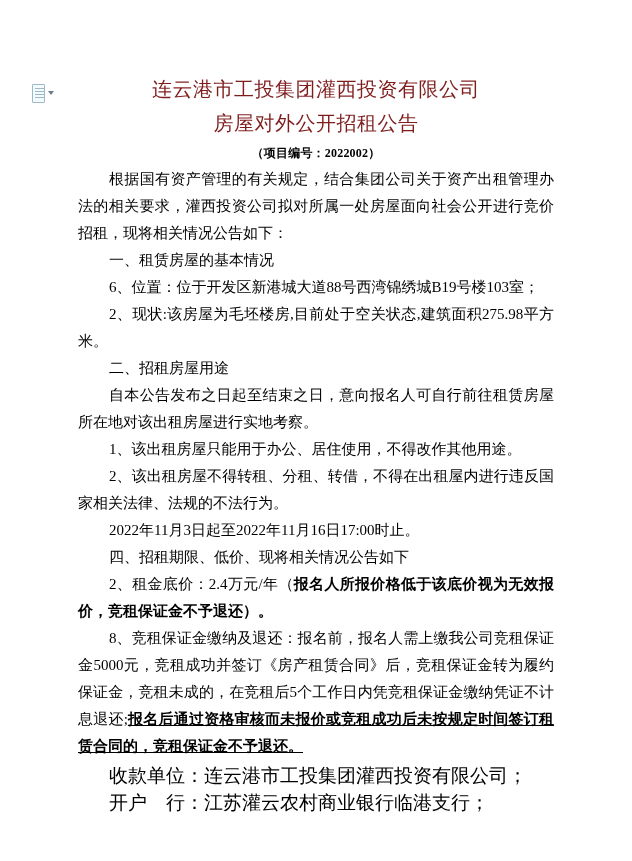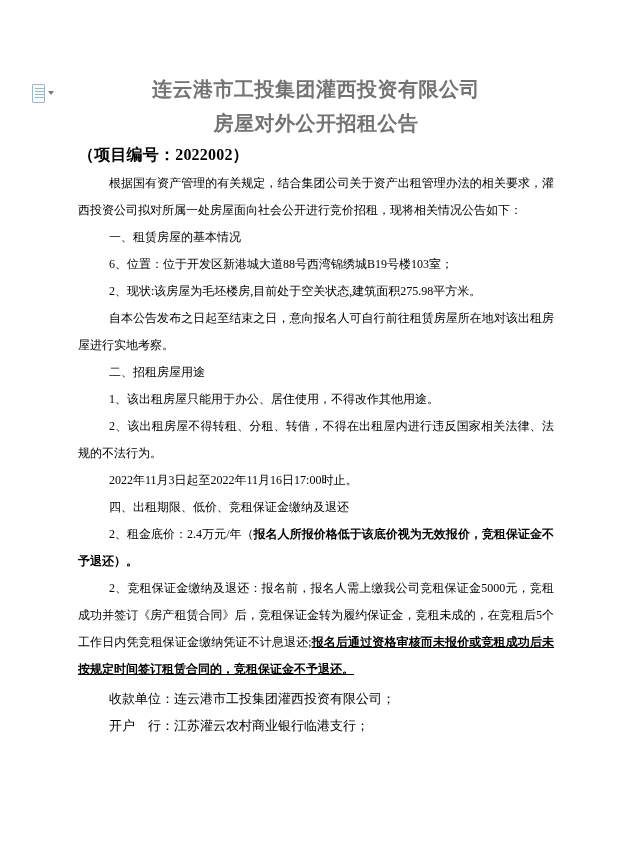--- a/index.html
+++ b/index.html
@@ -54,35 +54,36 @@
 
   .content {
     position: absolute;
     left: 78px;
     top: 72px;
     width: 476px;
   }
 
   .title {
     text-align: center;
-    font-weight: bold;
+    font-weight: normal;
     font-size: 20px;
     line-height: 34px;
-    color: #737373;
+    color: #7f1d1d;
     letter-spacing: 0.5px;
   }
   .subcode {
-    font-size: 16px;
+    text-align: center;
+    font-size: 12px;
     font-weight: bold;
     margin-top: 5px;
     margin-bottom: 4px;
     letter-spacing: 0.2px;
   }
   p.body {
-    font-size: 12px;
+    font-size: 15px;
     line-height: 27px;
     margin: 0;
     color: #000;
     text-align: justify;
   }
   .indent {
     text-indent: 31px;
   }
   .red {
     color: #ff0000;
@@ -90,21 +91,21 @@
   .bold {
     font-weight: bold;
   }
   .uline {
     text-decoration: underline;
   }
   .pay-block {
     margin-top: 2px;
   }
   .pay-line {
-    font-size: 13px;
+    font-size: 19px;
     line-height: 27px;
     text-indent: 31px;
     white-space: pre;
   }
 </style>
 </head>
 <body>
 
 <div class="page">
 
@@ -116,30 +117,30 @@
   <div class="content">
 
     <div class="title">连云港市工投集团灌西投资有限公司</div>
     <div class="title">房屋对外公开招租公告</div>
     <div class="subcode">（项目编号：2022002）</div>
 
     <p class="body indent">根据国有资产管理的有关规定，结合集团公司关于资产出租管理办法的相关要求，灌西投资公司拟对所属一处房屋面向社会公开进行竞价招租，现将相关情况公告如下：</p>
     <p class="body indent">一、租赁房屋的基本情况</p>
     <p class="body indent">6、位置：位于开发区新港城大道88号西湾锦绣城B19号楼103室；</p>
     <p class="body indent">2、现状:该房屋为毛坯楼房,目前处于空关状态,建筑面积275.98平方米。</p>
+    <p class="body indent">二、招租房屋用途</p>
     <p class="body indent">自本公告发布之日起至结束之日，意向报名人可自行前往租赁房屋所在地对该出租房屋进行实地考察。</p>
-    <p class="body indent">二、招租房屋用途</p>
     <p class="body indent">1、该出租房屋只能用于办公、居住使用，不得改作其他用途。</p>
     <p class="body indent">2、该出租房屋不得转租、分租、转借，不得在出租屋内进行违反国家相关法律、法规的不法行为。</p>
     <p class="body indent red">2022年11月3日起至2022年11月16日17:00时止。</p>
-    <p class="body indent">四、出租期限、低价、竞租保证金缴纳及退还</p>
+    <p class="body indent">四、招租期限、低价、现将相关情况公告如下</p>
 
     <p class="body indent"><span>2、租金底价：2.4万元/年（</span><span class="bold">报名人所报价格低于该底价视为无效报价，竞租保证金不予退还）。</span></p>
 
-    <p class="body indent"><span>2、竞租保证金缴纳及退还：报名前，报名人需上缴我公司竞租保证金5000元，竞租成功并签订《房产租赁合同》后，竞租保证金转为履约保证金，竞租未成的，在竞租后5个工作日内凭竞租保证金缴纳凭证不计息退还;</span><span class="bold uline">报名后通过资格审核而未报价或竞租成功后未按规定时间签订租赁合同的，竞租保证金不予退还。</span></p>
+    <p class="body indent"><span>8、竞租保证金缴纳及退还：报名前，报名人需上缴我公司竞租保证金5000元，竞租成功并签订《房产租赁合同》后，竞租保证金转为履约保证金，竞租未成的，在竞租后5个工作日内凭竞租保证金缴纳凭证不计息退还;</span><span class="bold uline">报名后通过资格审核而未报价或竞租成功后未按规定时间签订租赁合同的，竞租保证金不予退还。</span></p>
 
     <div class="pay-block">
       <div class="pay-line"><span>收款单位：</span><span>连云港市工投集团灌西投资有限公司；</span></div>
       <div class="pay-line"><span>开户    行：</span><span>江苏灌云农村商业银行临港支行；</span></div>
 
     </div>
 
   </div>
 </div>
 

